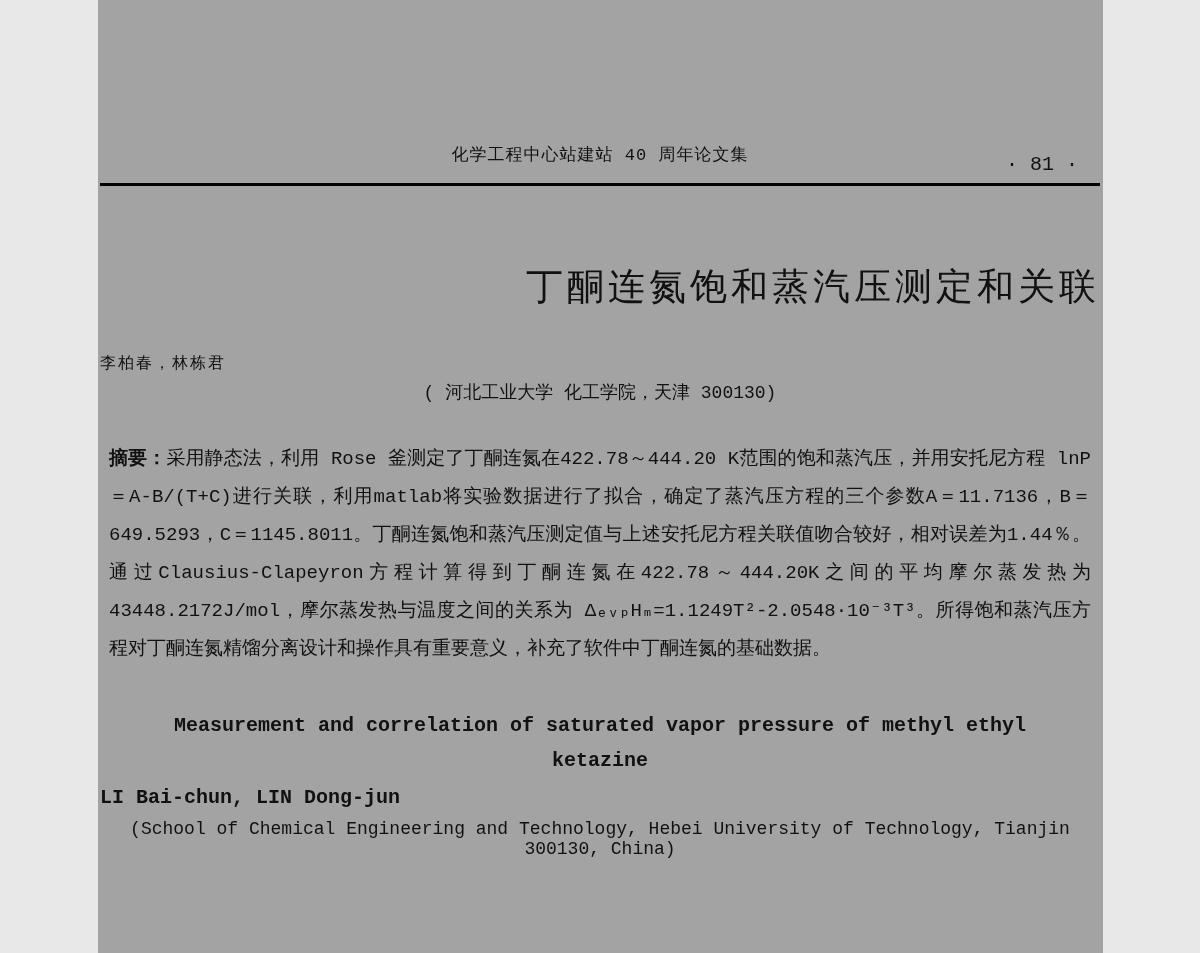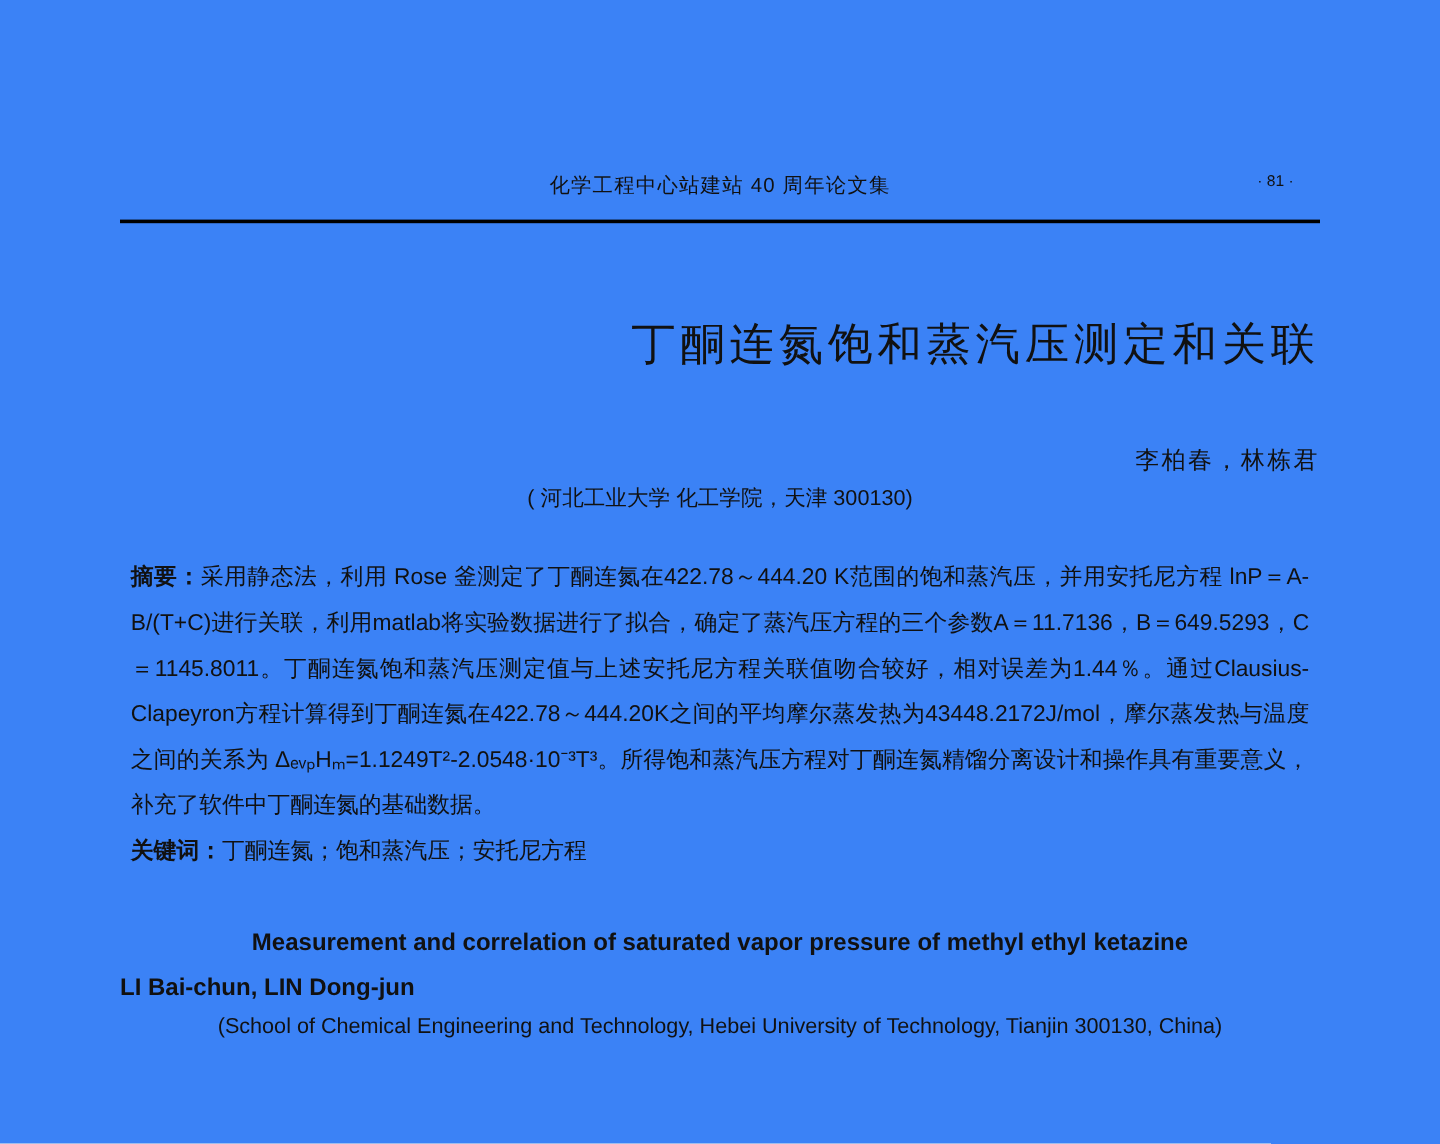--- a/index.html
+++ b/index.html
@@ -1,61 +1,61 @@
 <!DOCTYPE html>
 <html><head>
 <meta charset="utf-8">
 <style>
   * { margin: 0; padding: 0; box-sizing: border-box; }
   html, body { background: #e8e8e8; }
   .page {
     position: relative;
-    width: 1200px;
+    width: 1005px;
     height: 953px;
     margin: 0 auto;
-    background: #3b82f6;
+    background: #a3a3a3;
     color: #111;
-    font-family: Liberation Sans, sans-serif;
+    font-family: Liberation Mono, monospace;
     overflow: hidden;
   }
   .content {
     width: 1000px;
     margin: 0 auto;
     padding-top: 143px;
   }
   .header {
     position: relative;
     text-align: center;
     font-size: 17px;
     height: 26px;
   }
   .header-title { display: inline-block; letter-spacing: 1px; }
   .page-number {
     position: absolute;
     right: 22px;
-    top: 0;
-    font-size: 13px;
+    top: 10px;
+    font-size: 20px;
   }
   .rule {
     border: none;
     border-top: 3px solid #000;
     margin-top: 14px;
   }
   .cn-title {
     text-align: right;
     font-size: 37px;
     font-weight: 500;
     letter-spacing: 4px;
     margin-top: 76px;
   }
   .cn-authors {
-    text-align: right;
-    font-size: 20px;
+    text-align: left;
+    font-size: 16px;
     letter-spacing: 2px;
-    margin-top: 58px;
+    margin-top: 41px;
   }
   .cn-affiliation {
     text-align: center;
     font-size: 18px;
     margin-top: 6px;
   }
   .cn-abstract {
     width: 982px;
     margin: 36px auto 0 auto;
     font-size: 19px;
@@ -102,21 +102,20 @@
     <hr class="rule">
 
     <h1 class="cn-title">丁酮连氮饱和蒸汽压测定和关联</h1>
 
     <div class="cn-authors">李柏春，林栋君</div>
 
     <div class="cn-affiliation">( 河北工业大学 化工学院，天津 300130)</div>
 
     <p class="cn-abstract"><span class="label">摘要：</span><span>采用静态法，利用 Rose 釜测定了丁酮连氮在422.78～444.20 K范围的饱和蒸汽压，并用安托尼方程 lnP＝A-B/(T+C)进行关联，利用matlab将实验数据进行了拟合，确定了蒸汽压方程的三个参数A＝11.7136，B＝649.5293，C＝1145.8011。丁酮连氮饱和蒸汽压测定值与上述安托尼方程关联值吻合较好，相对误差为1.44％。通过Clausius-Clapeyron方程计算得到丁酮连氮在422.78～444.20K之间的平均摩尔蒸发热为43448.2172J/mol，摩尔蒸发热与温度之间的关系为 ΔₑᵥₚHₘ=1.1249T²-2.0548·10⁻³T³。所得饱和蒸汽压方程对丁酮连氮精馏分离设计和操作具有重要意义，补充了软件中丁酮连氮的基础数据。</span></p>
 
-    <p class="cn-keywords"><span class="label">关键词：</span><span>丁酮连氮；饱和蒸汽压；安托尼方程</span></p>
 
     <h2 class="en-title">Measurement and correlation of saturated vapor pressure of methyl ethyl ketazine</h2>
 
     <div class="en-authors">LI Bai-chun, LIN Dong-jun</div>
 
     <div class="en-affiliation">(School of Chemical Engineering and Technology, Hebei University of Technology, Tianjin 300130, China)</div>
 
   </div>
 </div>
 

